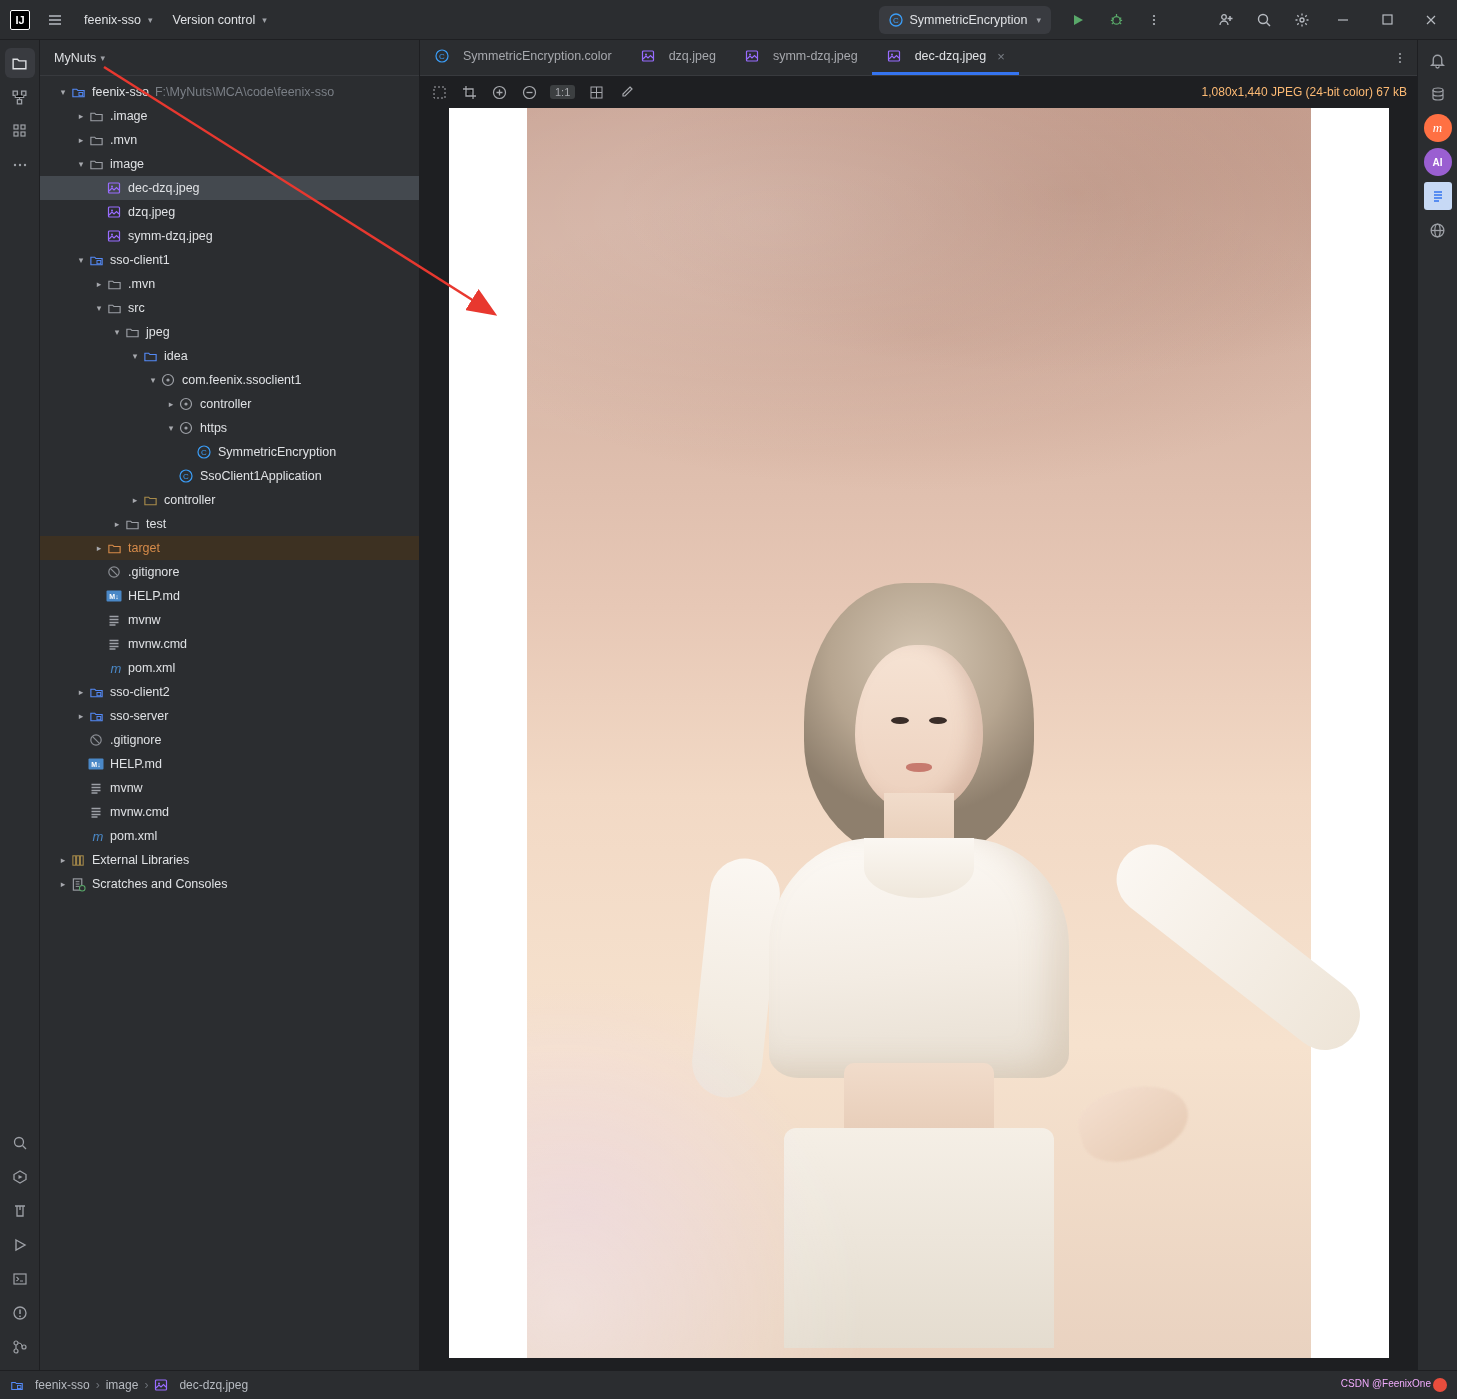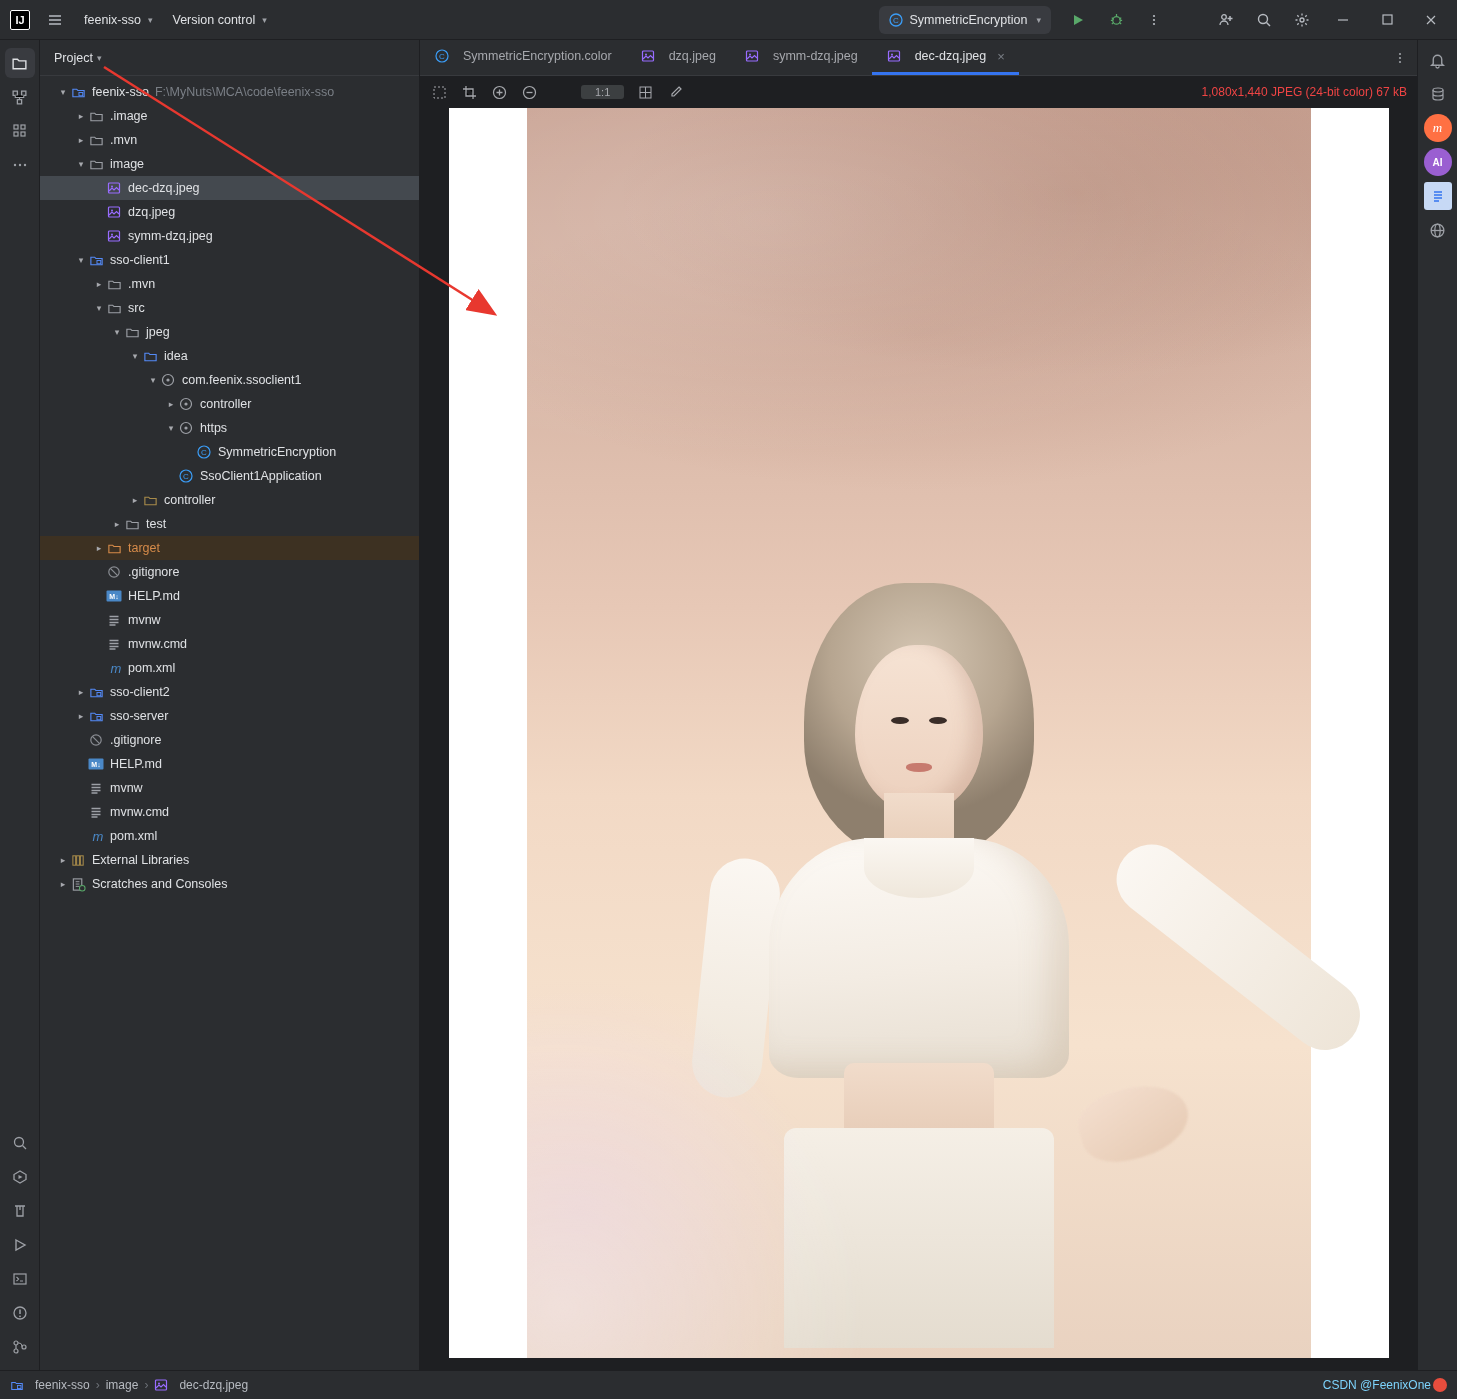--- a/index.html
+++ b/index.html
@@ -67,23 +67,23 @@
   svg{display:block;}
 
   
   .editor-area{position:absolute;left:420px;right:40px;top:40px;bottom:29px;background:var(--bg-dark);display:flex;flex-direction:column;}
   .tabs{height:36px;display:flex;align-items:stretch;border-bottom:1px solid var(--line);background:var(--bg);}
   .tab{display:flex;align-items:center;gap:7px;padding:0 14px;color:#a6a8ad;border-bottom:3px solid transparent;position:relative;}
   .tab.active{color:var(--txt-br);border-bottom-color:var(--blue-tab);}
   .tab-close{color:#7a7f86;font-size:13px;margin-left:4px;}
   .tab-more{margin-left:auto;width:34px;display:flex;align-items:center;justify-content:center;color:#9da0a6;}
   .img-toolbar{height:32px;display:flex;align-items:center;padding:0 10px;gap:12px;color:#a6a8ad;background:var(--bg-dark);font-size:12px;}
-  .img-toolbar .info{margin-left:auto;color:#ef4444;}
+  .img-toolbar .info{margin-left:auto;color:#fdba74;}
   .tb-ico{width:18px;height:18px;display:flex;align-items:center;justify-content:center;}
-  .aspect{background:#3c3f41;border-radius:3px;font-size:11px;padding:1px 14px;margin-left:31px;}
+  .aspect{background:#3c3f41;border-radius:3px;font-size:11px;padding:1px 5px;}
   .img-canvas{flex:1;display:flex;align-items:flex-start;justify-content:center;overflow:hidden;background:var(--bg-dark);position:relative;}
   .img-frame{width:940px;height:1250px;background:#fff;position:relative;overflow:hidden;}
   .photo{position:absolute;left:78px;right:78px;top:0;bottom:0;background:linear-gradient(180deg,#c9a394 0%,#d9b8a8 22%,#e7c8b6 40%,#f2d9c5 55%,#f6e2ce 75%,#e9d2c0 100%);}
   .photo::before{content:"";position:absolute;left:0;right:0;top:0;height:45%;background:radial-gradient(ellipse 120% 70% at 30% 20%,rgba(255,255,255,.18),transparent 60%),radial-gradient(ellipse 90% 50% at 70% 15%,rgba(140,90,70,.25),transparent 65%),radial-gradient(ellipse 80% 40% at 50% 40%,rgba(160,105,85,.2),transparent 70%);}
   .photo::after{content:"";position:absolute;left:0;bottom:0;width:45%;height:40%;background:radial-gradient(circle at 10% 90%,rgba(255,255,255,.35),transparent 55%),radial-gradient(circle at 15% 70%,rgba(200,150,255,.15),transparent 50%);}
   .figure{position:absolute;left:50%;top:38%;transform:translateX(-50%);width:420px;height:760px;}
   .hair{position:absolute;left:50%;top:0;transform:translateX(-50%);width:230px;height:280px;background:radial-gradient(ellipse 65% 55% at 50% 28%,#d5c6b3,#b6a590 60%,#8e7f6d 100%);border-radius:48% 48% 55% 55%/55% 55% 48% 48%;}
   .face{position:absolute;left:50%;top:62px;transform:translateX(-50%);width:128px;height:168px;background:linear-gradient(180deg,#f6e3d4,#ecd0bd);border-radius:48% 48% 50% 50%/55% 55% 48% 48%;box-shadow:inset -12px -6px 18px rgba(160,110,90,.25);}
   .eye{position:absolute;width:18px;height:7px;background:#3a2d28;border-radius:50%;top:72px;}
   .eye.l{left:36px;} .eye.r{right:36px;}
@@ -96,21 +96,21 @@
   .arm{position:absolute;top:275px;width:70px;height:240px;background:linear-gradient(180deg,#fbf7f2,#eee5d8);border-radius:35px;}
   .arm.l{left:-8px;transform:rotate(6deg);} 
   .arm.r{right:-30px;transform:rotate(-52deg);transform-origin:top center;height:290px;}
   .hand{position:absolute;right:-60px;top:505px;width:110px;height:70px;background:linear-gradient(160deg,#f4dfcf,#e6cab3);border-radius:40% 50% 50% 40%;transform:rotate(-15deg);filter:blur(1px);}
   .arrow-annot{position:absolute;left:98px;top:61px;pointer-events:none;z-index:10;}
 
   
   .statusbar{position:absolute;left:0;right:0;bottom:0;height:29px;background:var(--bg);border-top:1px solid var(--border);display:flex;align-items:center;padding:0 10px;font-size:12px;color:var(--txt);}
   .crumb{display:flex;align-items:center;gap:6px;}
   .crumb .sep{color:#6c7076;}
-  .watermark{margin-left:auto;color:#7dd3fc;font-size:12px;display:flex;align-items:flex-start;}
+  .watermark{margin-left:auto;color:#f0abfc;font-size:10px;display:flex;align-items:flex-start;}
   .watermark .red-dot{display:inline-block;width:14px;height:14px;background:#e84d3d;border-radius:50%;margin-left:2px;position:relative;}
 
   .sm-ico{margin-right:6px;}
 </style>
 </head>
 <body>
 
 <div class="titlebar">
   <div class="tb-left">
     <div class="logo-box">IJ</div>
@@ -294,21 +294,21 @@
       <svg width="17" height="17" viewBox="0 0 16 16">
         <circle cx="8" cy="8" r="6" fill="none" stroke="#9da0a6" stroke-width="1.2"></circle>
         <ellipse cx="8" cy="8" rx="2.5" ry="6" fill="none" stroke="#9da0a6" stroke-width="1.2"></ellipse>
         <path stroke="#9da0a6" stroke-width="1.2" d="M2 8h12"></path>
       </svg>
     </div>
 </div>
 
 <div class="project-panel">
   <div class="pp-header">
-    <span>Project</span>
+    <span>MyNuts</span>
     <span class="chev" style="margin-left:4px">▾</span>
   </div>
   <div class="tree" id="tree">
       <div class="row" style="padding-left: 16px;">
         <span class="arrow">▾</span>
         <span class="ico">
           <svg width="15" height="15" viewBox="0 0 16 16">
             <path fill="none" stroke="#548af7" stroke-width="1.2" d="M2 4.5h4l1.3 1.3H14V12.5H2z"></path>
             <rect x="8.5" y="8" width="4" height="3.5" fill="#2b2d30" stroke="#548af7" stroke-width="1"></rect>
           </svg>

